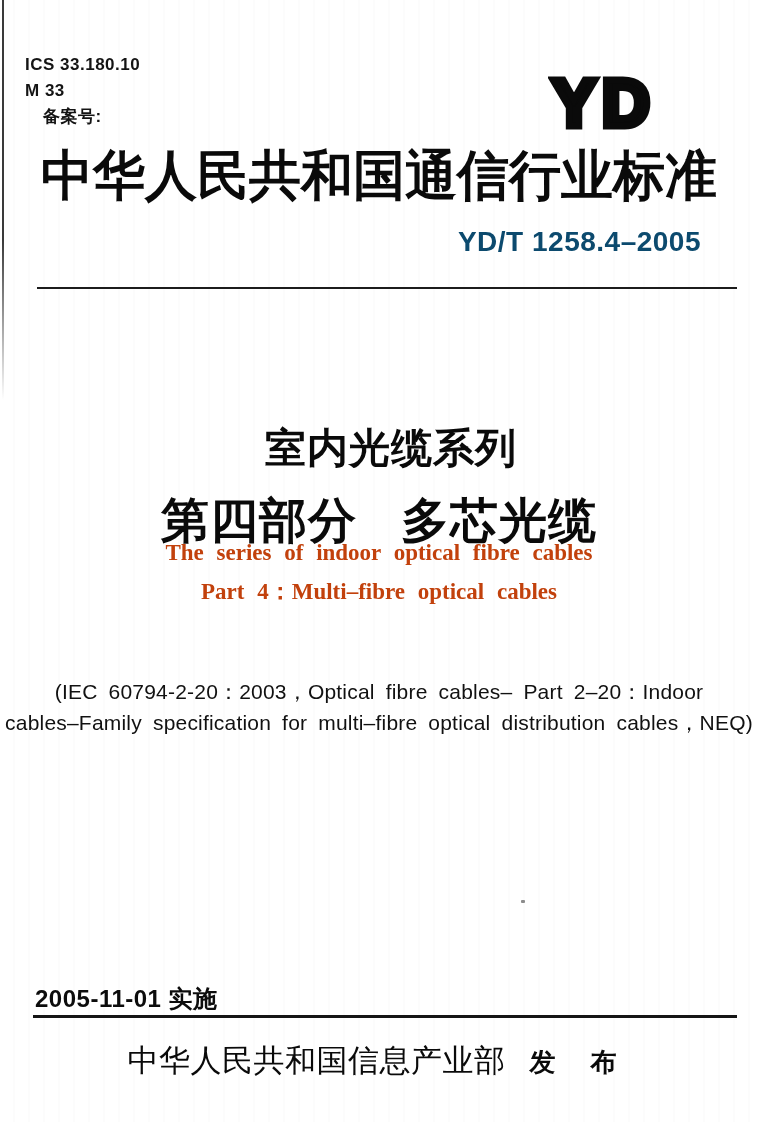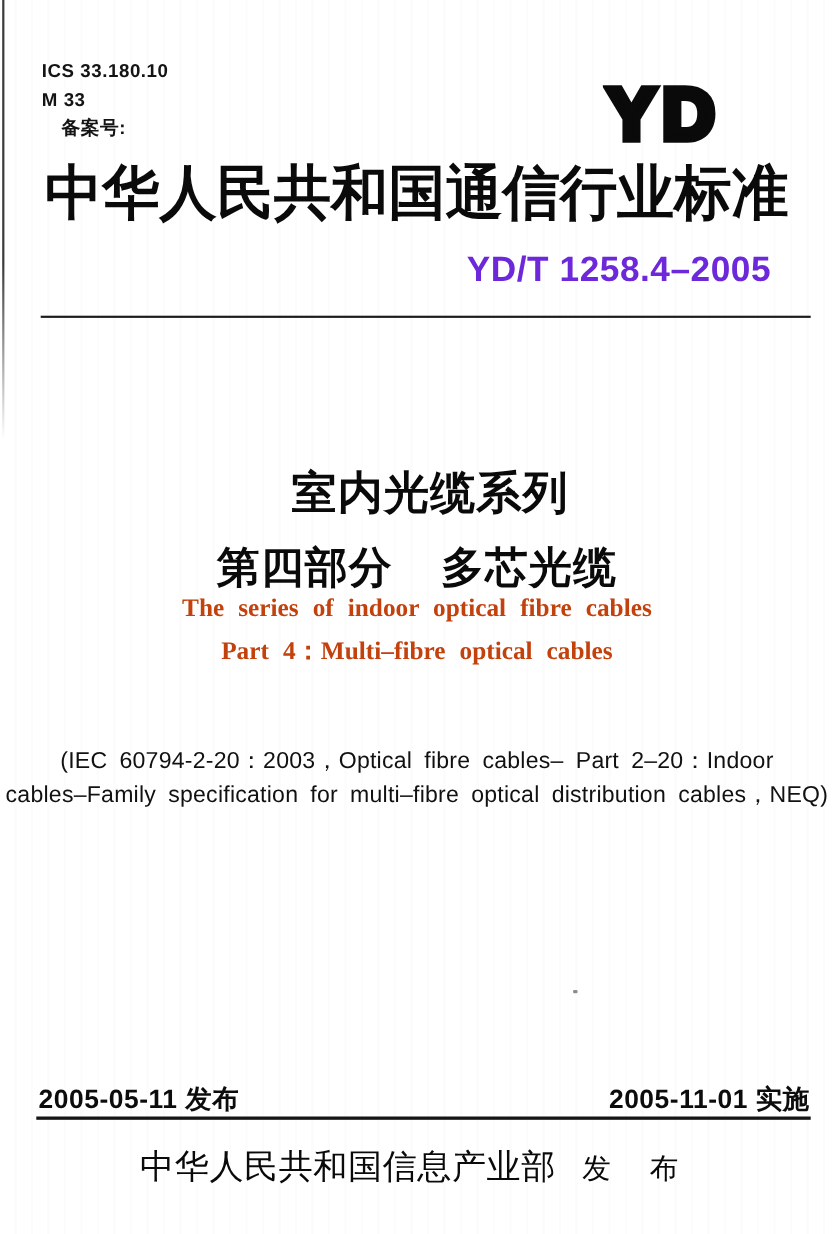--- a/index.html
+++ b/index.html
@@ -18,49 +18,49 @@
   .scan-edge {
     left: 2px; top: 0; width: 2px; height: 400px;
     background: linear-gradient(#3a3a3a 0 60%, rgba(58,58,58,0) 100%);
   }
   .scan-speck {
     left: 521px; top: 900px; width: 4px; height: 3px;
     background: #6f6f6f; border-radius: 1px; opacity: .8;
   }
 
   
-  .meta { left: 38px; top: 52px; font-size: 17px; line-height: 26px;
+  .meta { left: 25px; top: 52px; font-size: 17px; line-height: 26px;
           font-weight: 600; letter-spacing: .5px; color: #141414; }
   .meta .record { font-weight: 800; margin-left: 18px; }
 
   
   .logo { right: 50px; top: 58px; }
 
   
   .header-title {
     left: 0; top: 141px; width: 758px;
     text-align: center;
     font-size: 52px; font-weight: 900; letter-spacing: 0px;
     color: #0a0a0a;
     transform: scaleY(1.04);
   }
 
   .std-number {
     right: 57px; top: 226px;
-    font-size: 32px; font-weight: 600; letter-spacing: .5px;
-    color: #6d28d9;
+    font-size: 28px; font-weight: 600; letter-spacing: .5px;
+    color: #0c4a6e;
   }
 
   .rule-1 { left: 37px; top: 287px; width: 700px; height: 2px; background: #1c1c1c; }
 
   
   .title-cn { left: 0; top: 421px; width: 758px; text-align: center;
               font-weight: 800; color: #0a0a0a; }
   .title-cn .line1 { font-size: 41px; letter-spacing: 1px; padding-left: 24px; }
-  .title-cn .line2 { font-size: 39px; margin-top: 13px; letter-spacing: 1px; }
+  .title-cn .line2 { font-size: 48px; margin-top: 13px; letter-spacing: 1px; }
   .title-cn .gap { display: inline-block; width: 44px; }
 
   
   .title-en { left: 0; top: 540px; width: 758px; text-align: center;
               font-family: "Liberation Serif", serif;
               font-weight: 700; font-size: 23px; color: #c2410c;
               word-spacing: 7px; }
   .title-en .line2 { margin-top: 10px; }
 
   
@@ -74,21 +74,21 @@
            font-size: 24px; font-weight: 700; letter-spacing: .5px;
            color: #0c0c0c; }
   .dates .label { margin-left: 7px; font-weight: 800; }
 
   .rule-2 { left: 33px; top: 1015px; width: 704px; height: 3px; background: #151515; }
 
   
   .publisher-row { left: 0; top: 1040px; width: 758px; text-align: center;
                    color: #0a0a0a; white-space: nowrap; }
   .publisher-row .org { font-size: 31px; font-weight: 400; letter-spacing: .5px; margin-top: 32px; }
-  .publisher-row .pub { font-size: 26px; font-weight: 400;
+  .publisher-row .pub { font-size: 26px; font-weight: 700;
                         margin-left: 24px; letter-spacing: 14px; }
 </style>
 </head>
 <body>
 
 <div class="abs scan-edge"></div>
 <div class="abs scan-speck"></div>
 
 <div class="abs meta">
   <div>ICS 33.180.10</div>
@@ -120,23 +120,20 @@
   <div class="line2">Part 4：Multi–fibre optical cables</div>
 </div>
 
 <div class="abs adoption">
   <div>(IEC 60794-2-20：2003，Optical fibre cables– Part 2–20：Indoor</div>
   <div>cables–Family specification for multi–fibre optical distribution cables，NEQ)</div>
 </div>
 
 <div class="abs dates">
   <div>
-    <span>2005-05-11</span><span class="label">发布</span>
-  </div>
-  <div>
     <span>2005-11-01</span><span class="label">实施</span>
   </div>
 </div>
 
 <div class="abs rule-2"></div>
 
 <div class="abs publisher-row">
   <span class="org">中华人民共和国信息产业部</span><span class="pub">发 布</span>
 </div>
 

